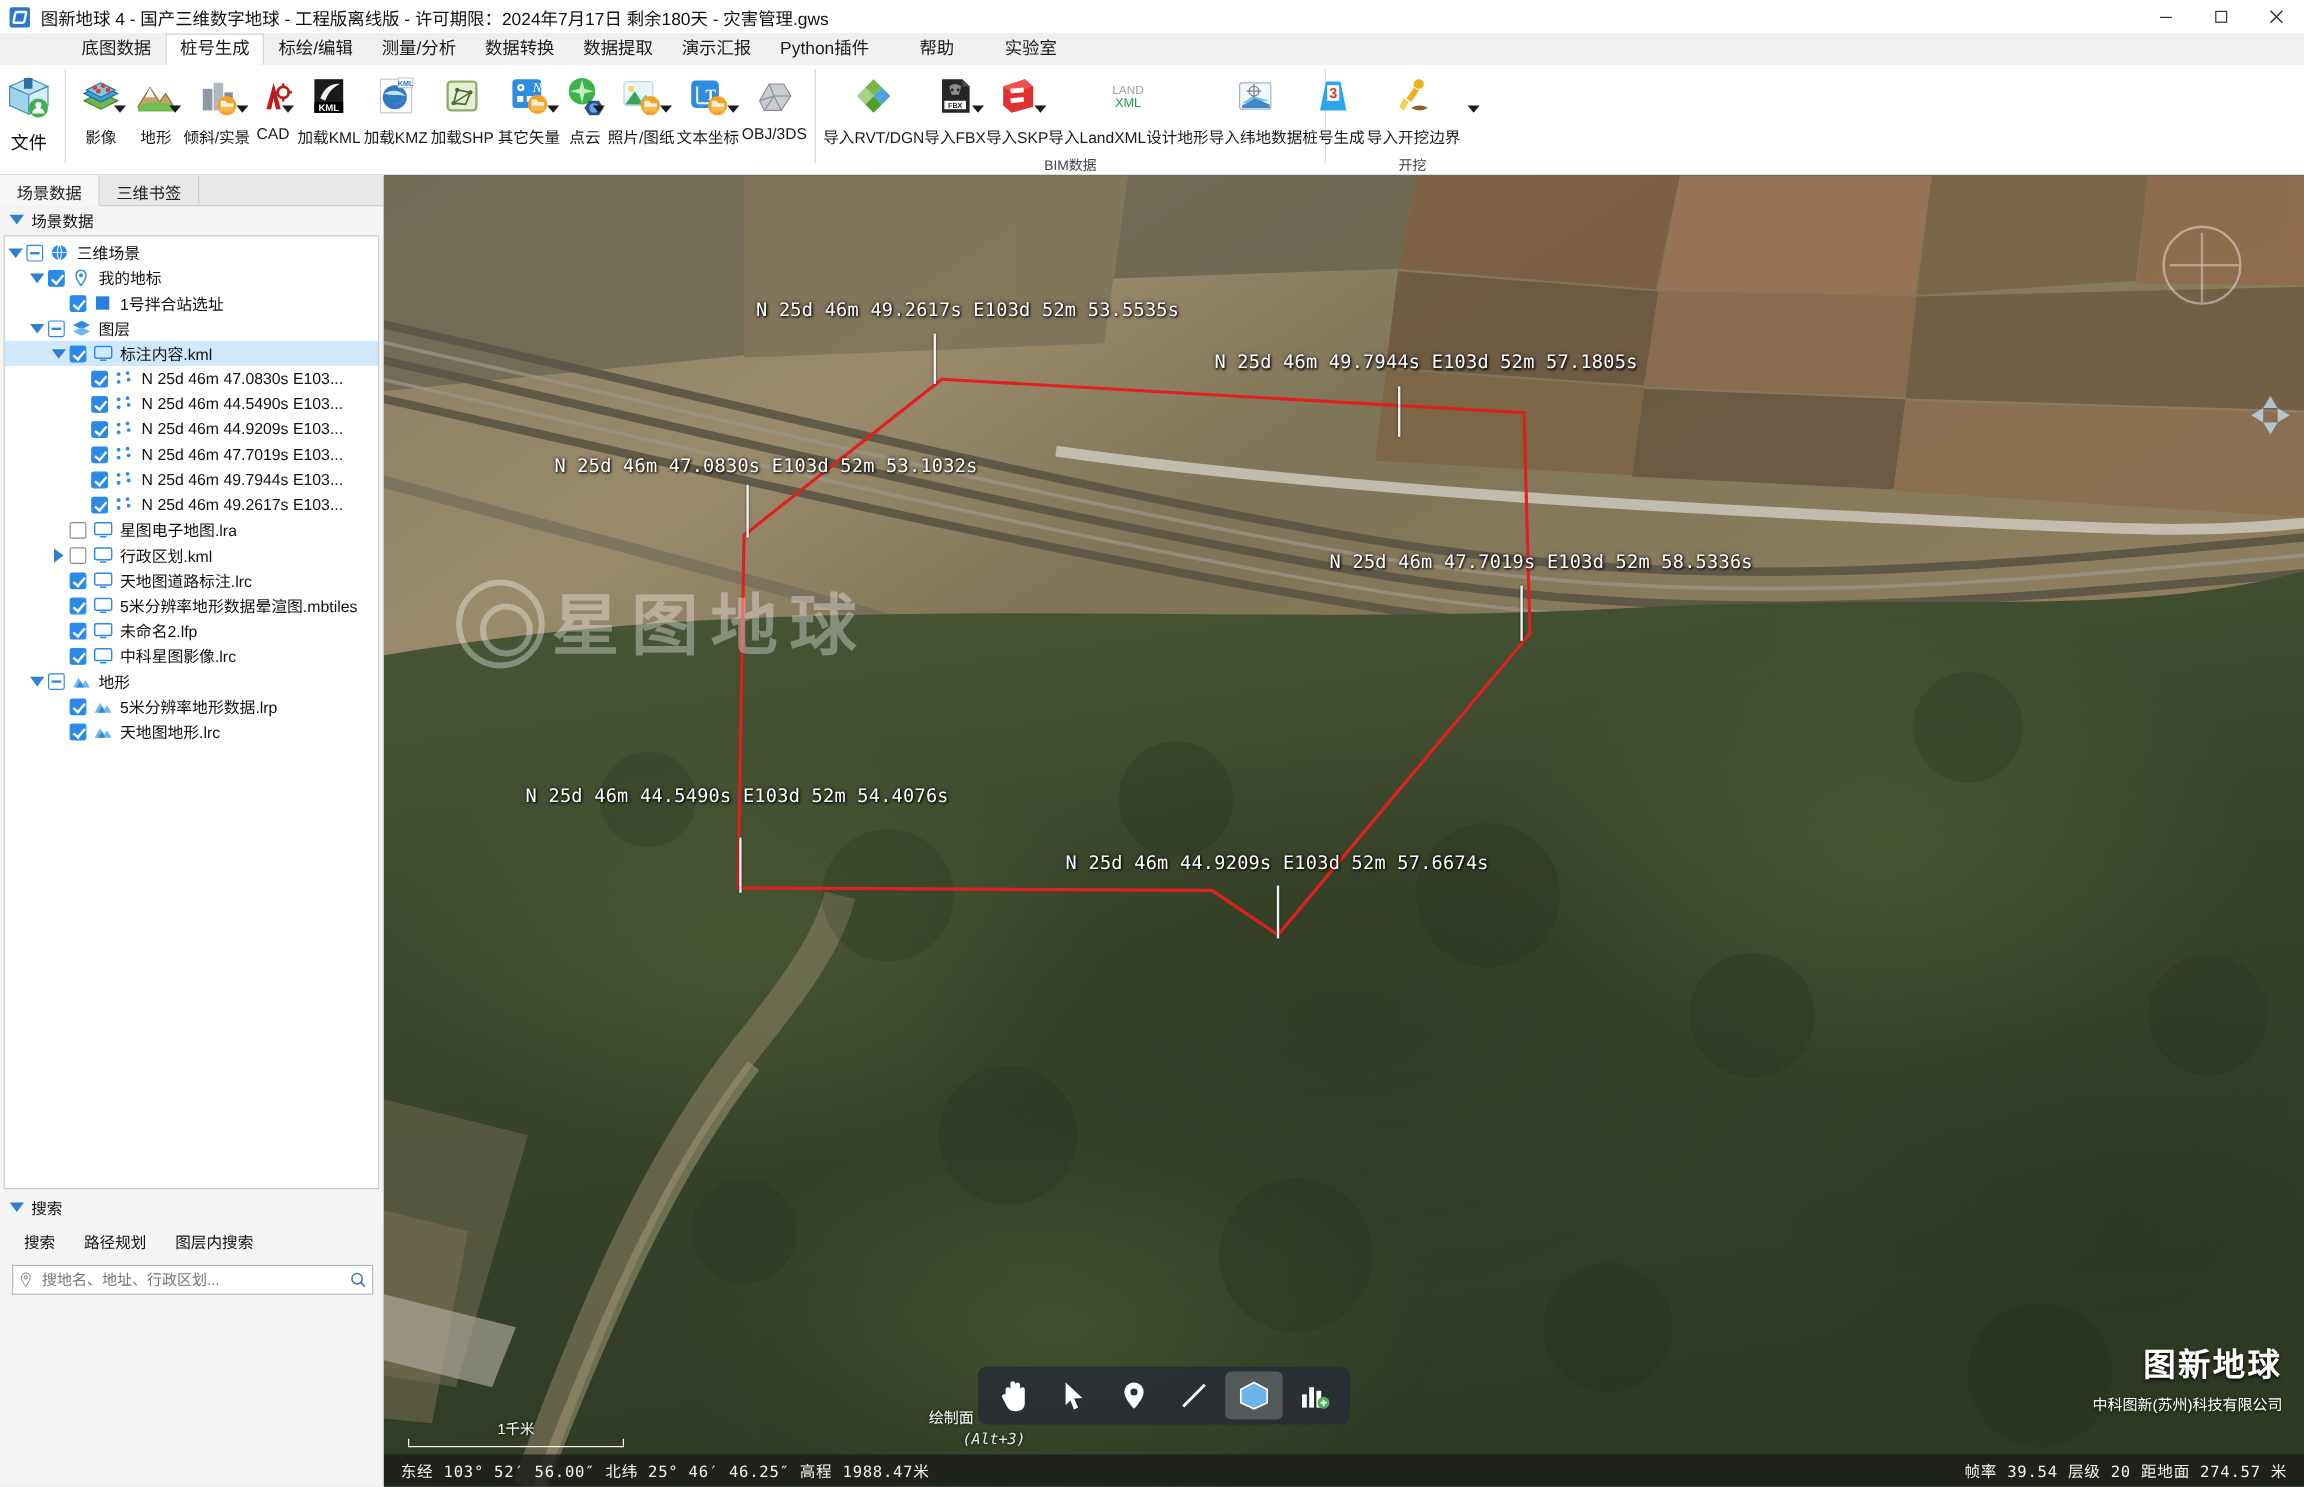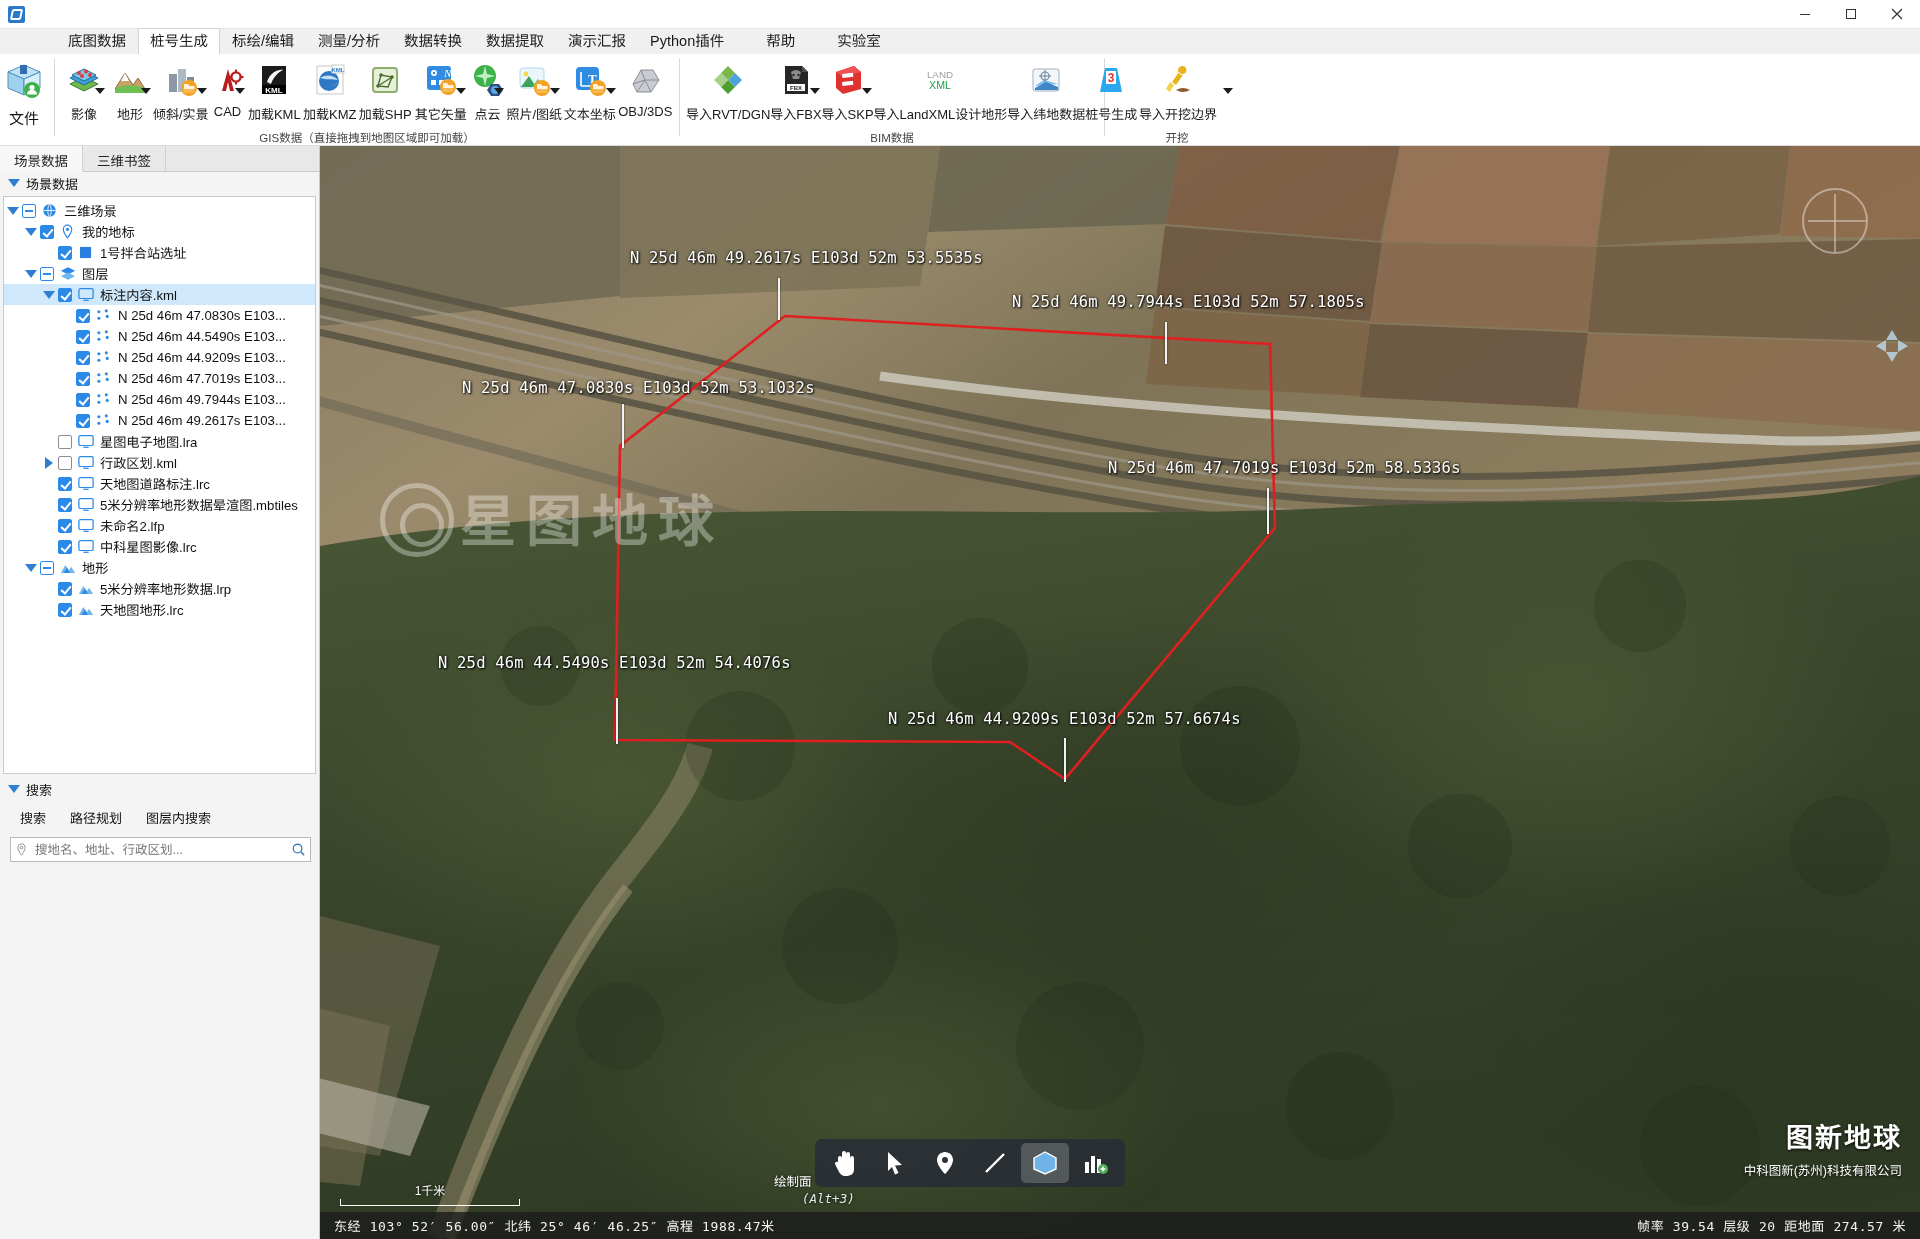--- a/index.html
+++ b/index.html
@@ -102,21 +102,21 @@
   }
   .panel-tab.active { background:#f7f7f7; border-bottom: 1px solid #f7f7f7; margin-bottom:-1px; }
   .panel-head {
     height: 22px; display:flex; align-items:center; gap:6px; padding-left:8px;
     font-size: 13px; color:#111; background:#f4f4f4;
   }
   .tri-down { width:0;height:0;border-left:6px solid transparent;border-right:6px solid transparent;border-top:8px solid #2f7fd0; }
   .tri-right { width:0;height:0;border-top:6px solid transparent;border-bottom:6px solid transparent;border-left:8px solid #2f7fd0; }
 
   .tree {
-    flex: none; height: 578px; background:#ffffff; border:1px solid #c9c9c9;
+    flex: none; height: 795px; background:#ffffff; border:1px solid #c9c9c9;
     margin: 2px 3px 0 3px; overflow:hidden; padding-top: 3px;
   }
   .tr {
     display: flex; align-items: center; height: 21px; font-size: 13.2px; color:#111;
     white-space: nowrap; padding-right: 4px;
   }
   .tr.sel { background:#cfe8fb; }
   .tw { width: 18px; flex:none; display:flex; align-items:center; justify-content:center; }
   .cbx {
     width: 14px; height:14px; flex:none; border:1px solid #8d8d8d; border-radius:2px; background:#fff;
@@ -241,20 +241,21 @@
 </style>
 </head>
 <body>
 
 <div id="app">
 
   <div class="titlebar">
     <div class="app-logo">
         <div class="g1"></div>
       </div>
+    <div class="title-text">图新地球 4 - 国产三维数字地球 - 工程版离线版 - 许可期限：2024年7月17日 剩余180天 - 灾害管理.gws</div>
     <div class="win-controls">
       <div class="win-btn">
         <svg width="12" height="12" viewBox="0 0 12 12">
             <rect x="1" y="6" width="10" height="1" fill="#333"></rect>
           </svg>
       </div>
       <div class="win-btn">
         <svg width="12" height="12" viewBox="0 0 12 12">
             <rect x="1.5" y="1.5" width="9" height="9" fill="none" stroke="#333"></rect>
           </svg>
@@ -441,21 +442,20 @@
             <path d="M6 22 L14 8 L26 8 L32 18 L24 30 L10 30 Z" fill="#c9ccd1" stroke="#8a8f96"></path>
             <path d="M14 8 L18 18 L32 18" fill="none" stroke="#8a8f96"></path>
             <path d="M18 18 L10 30" fill="none" stroke="#8a8f96"></path>
             <path d="M6 22 L18 18" fill="none" stroke="#8a8f96"></path>
             <path d="M24 30 L18 18" fill="none" stroke="#8a8f96"></path>
           </svg>
           <div class="lbl">OBJ/3DS</div>
         </div>
 
       </div>
-      <div class="rg-caption">GIS数据（直接拖拽到地图区域即可加载）</div>
     </div>
 
     <div class="rb-sep"></div>
 
     <div class="ribbon-group" style="width:412px;">
       <div class="rg-row">
 
         <div class="rb-btn w100" style="width:112px;">
           <svg class="ico" viewBox="0 0 36 36">
             <path d="M18 4 L25 11 L18 18 L11 11 Z" fill="#7ab648"></path>

